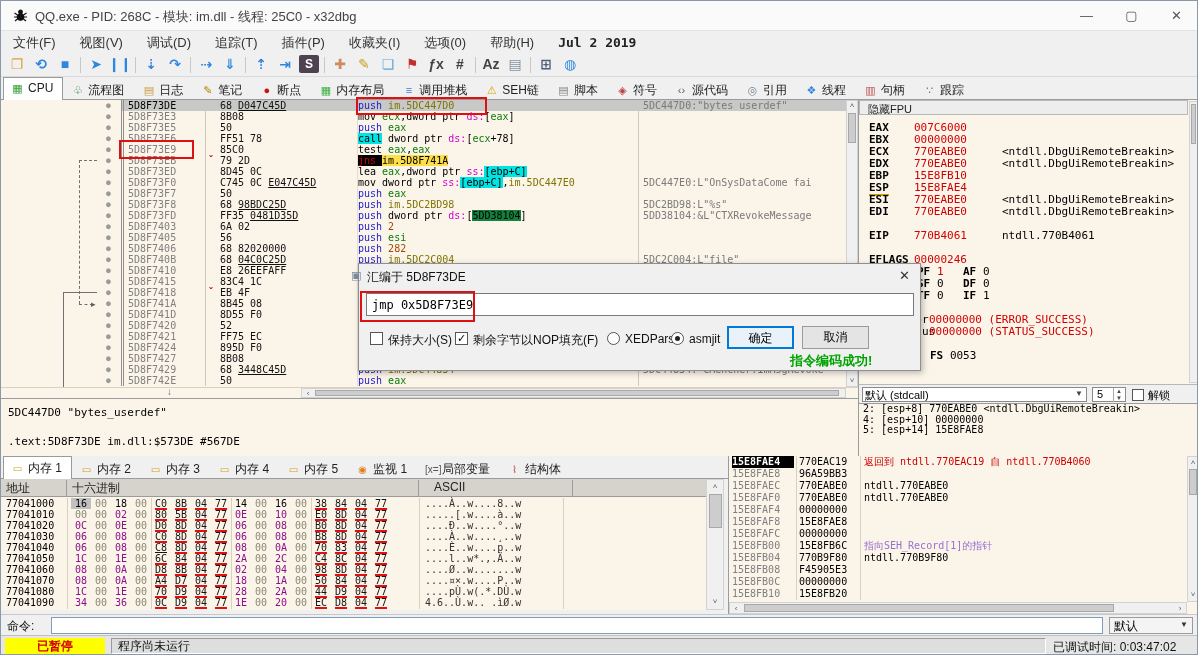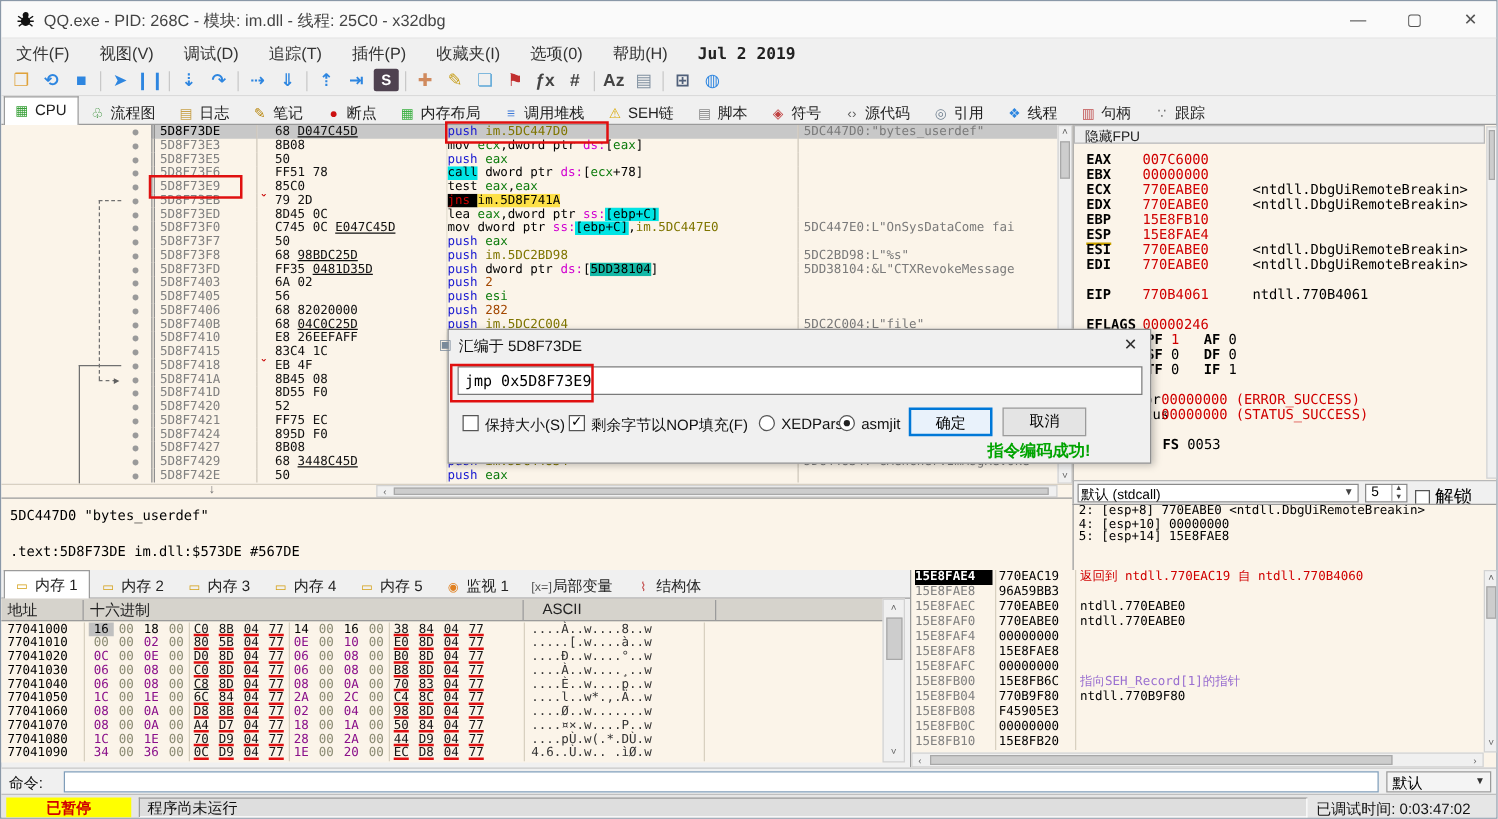--- a/index.html
+++ b/index.html
@@ -29,21 +29,21 @@
 .ddot{left:95px;width:25px;text-align:center;color:#9A9A9A;font-size:8px;cursor:pointer}
 .daddr{left:120px;width:85px;border-left:3px double #8F8F8F;border-right:1px solid #CFC8BC;padding-left:4px;color:#808080}
 .dbytes{left:205px;width:152px;padding-left:14px;color:#111;border-right:1px solid #E4DDD0}
 .dinstr{left:357px;width:280px}
 .dcomm{left:637px;width:208px;border-left:1px solid #CFC8BC;padding-left:4px;color:#7A7A7A}
 .drow.sel .daddr{color:#000;font-weight:normal}
 .drow.sel .daddr,.drow.sel .dbytes,.drow.sel .dinstr,.drow.sel .dcomm{background:#C8C8C8}
 .bu{text-decoration:underline}
 .redmark{position:absolute;left:2px;top:0;color:#C80000;font-weight:bold}
 .tk-b{color:#1B1BD1}.tk-k{color:#000}.tk-g{color:#0B7A0B}.tk-y{color:#7F7500}.tk-n{color:#A34700}.tk-m{color:#D000D0}
-.tk-cy{background:#00E4E4;color:#000}.tk-ry{background:#000000;color:#D00000}.tk-ky{background:#fde047;color:#000}.tk-hy{background:#14b8a6;color:#000}
+.tk-cy{background:#00E4E4;color:#000}.tk-ry{background:#000000;color:#D00000}.tk-ky{background:#fde047;color:#000}.tk-hy{background:#15803d;color:#000}
 .jline{position:absolute;pointer-events:none}
 
 .sbtrack{position:absolute;background:#F0F0F0;border:1px solid #D2D2D2}
 .sbthumb{position:absolute;background:#CDCDCD;border:1px solid #A8A8A8}
 .sbarrow{position:absolute;color:#606060;font-size:8px;text-align:center;line-height:10px;cursor:pointer}
 
 #dhstrip{position:absolute;left:0;top:386px;width:857px;height:11px;background:#FBF4E9;border-top:1px solid #D8D0C2}
 #infobox{position:absolute;left:0;top:397px;width:857px;height:58px;background:#FBF4E9;border-top:1px solid #9B9B9B;font-family:"DejaVu Sans Mono",monospace;font-size:11px;color:#000}
 #info1{position:absolute;left:7px;top:7px}
 #info2{position:absolute;left:7px;top:36px}
@@ -61,21 +61,21 @@
 .fpair .red{color:#D00000}
 .lename{position:absolute;left:10px;color:#000}
 .leval{position:absolute;left:70px;color:#D00000}
 #regvs{left:1188px;top:100px;width:9px;height:282px}
 
 #ccrow{position:absolute;left:857px;top:383px;width:341px;height:19px;background:#F0F0F0;border-left:1px solid #9B9B9B;border-top:1px solid #B8B8B8}
 #cccombo{position:absolute;left:3px;top:2px;width:225px;height:15px;background:#FFF;border:1px solid #8A8A8A;font-size:11px;padding:0 2px;cursor:pointer}
 #cccombo .arr{position:absolute;right:3px;top:1px;font-size:8px;color:#444}
 #ccspin{position:absolute;left:233px;top:2px;width:34px;height:15px;background:#FFF;border:1px solid #8A8A8A;font-size:11px;padding-left:4px}
 #ccspin .arrs{position:absolute;right:1px;top:0;font-size:6px;line-height:7px;color:#444;text-align:center;width:11px;border-left:1px solid #AAA}
-#ccunlock{position:absolute;left:273px;top:3px;font-size:15px;cursor:pointer}
+#ccunlock{position:absolute;left:273px;top:3px;font-size:11px;cursor:pointer}
 .cbbox{display:inline-block;width:12px;height:12px;background:#FFF;border:1px solid #555;vertical-align:-2px;margin-right:4px;text-align:center;line-height:11px;font-size:10px;color:#111}
 #args{position:absolute;left:857px;top:402px;width:341px;height:53px;background:#FBF4E9;border-left:1px solid #9B9B9B;border-top:1px solid #9B9B9B;overflow:hidden}
 .arow{height:10.5px;line-height:10.5px;font-family:"DejaVu Sans Mono",monospace;font-size:10px;white-space:nowrap;padding-left:4px;color:#000}
 .arow.sel{background:#C8C8C8}
 
 #dialog{position:absolute;left:357px;top:262px;width:563px;height:108px;background:#F0F0F0;border:1px solid #8F8F8F;box-shadow:2px 2px 6px rgba(0,0,0,.25);z-index:50}
 #dlg-title{position:absolute;left:8px;top:5px;font-size:12px;color:#111}
 #dlg-icon{position:absolute;left:-16px;top:0;color:#7A8A9A;font-size:11px}
 #dlg-close{position:absolute;right:10px;top:4px;font-size:13px;color:#333;cursor:pointer}
 #dlg-input{position:absolute;left:7px;top:29px;width:548px;height:23px;border:1px solid #7A7A7A;background:#FFF;font-family:"DejaVu Sans Mono",monospace;font-size:12px;padding-left:5px}

